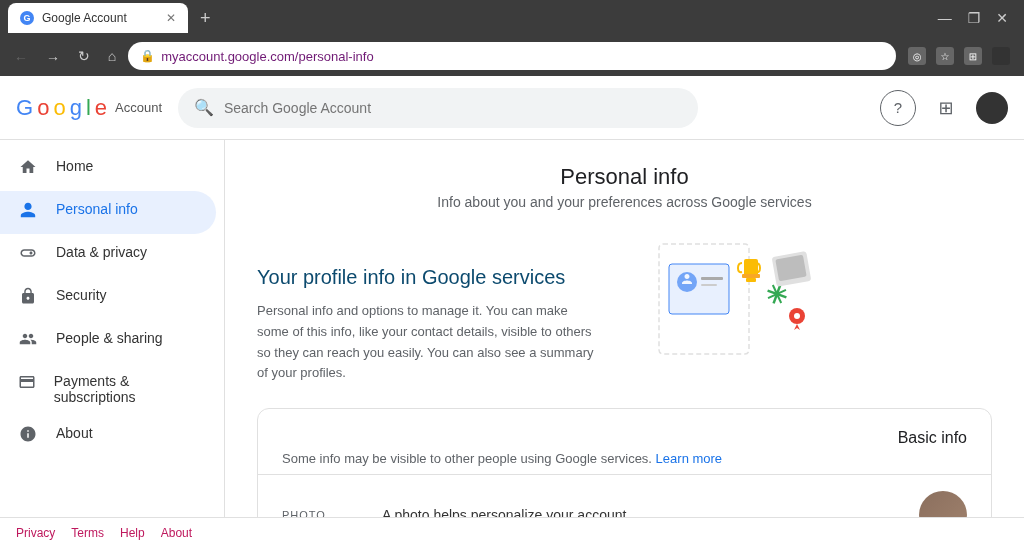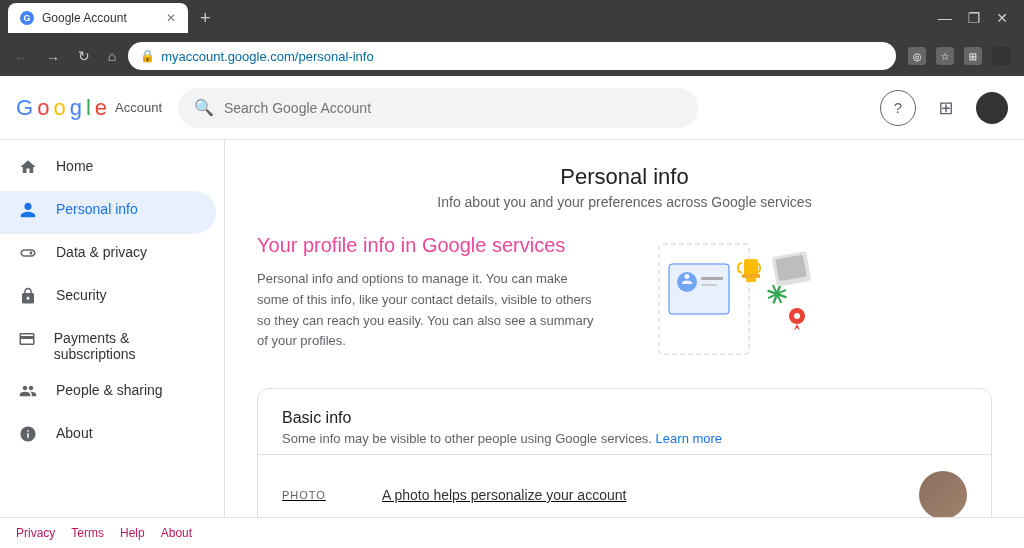--- a/index.html
+++ b/index.html
@@ -14,21 +14,21 @@
     .tab-close { font-size: 12px; color: #777; cursor: pointer; }
     .tab-new { color: #ccc; font-size: 18px; cursor: pointer; background: none; border: none; padding: 0 8px; }
     .window-controls { display: flex; align-items: center; gap: 16px; margin-left: auto; padding-right: 8px; }
     .window-control { color: #ccc; font-size: 14px; cursor: pointer; }
 
     .address-bar-row { display: flex; align-items: center; background: #3c3c3c; height: 40px; padding: 0 8px; gap: 6px; }
     .nav-btn { background: none; border: none; color: #ccc; font-size: 14px; cursor: pointer; padding: 4px 6px; border-radius: 50%; }
     .nav-btn.disabled { color: #666; cursor: default; }
     .address-bar { flex: 1; background: #fff; border-radius: 20px; height: 28px; display: flex; align-items: center; padding: 0 12px; gap: 6px; }
     .address-bar-lock { font-size: 12px; color: #333; }
-    .address-bar-url { font-size: 13px; color: #0369a1; flex: 1; }
+    .address-bar-url { font-size: 13px; color: #701a75; flex: 1; }
     .browser-extra-icons { display: flex; align-items: center; gap: 10px; padding: 0 6px; }
     .ext-icon { width: 18px; height: 18px; background: #666; border-radius: 3px; display: flex; align-items: center; justify-content: center; color: #fff; font-size: 10px; cursor: pointer; }
 
     
     .app { display: flex; flex-direction: column; height: calc(548px - 76px); }
 
     
     .app-header { display: flex; align-items: center; height: 64px; padding: 0 16px; border-bottom: 1px solid #e0e0e0; gap: 16px; background: #fff; }
     .google-logo { display: flex; align-items: center; gap: 4px; font-size: 22px; font-weight: 300; }
     .logo-g { color: #4285F4; }
@@ -54,30 +54,30 @@
     .sidebar-item.active { background: #e8f0fe; color: #1a73e8; font-weight: 500; }
     .sidebar-item .si-icon { font-size: 18px; color: #5f6368; width: 24px; text-align: center; }
     .sidebar-item.active .si-icon { color: #1a73e8; }
 
     
     .main-content { flex: 1; overflow-y: auto; padding: 24px 32px; }
     .page-title { font-size: 22px; color: #202124; font-weight: 400; text-align: center; }
     .page-subtitle { font-size: 14px; color: #5f6368; text-align: center; margin-top: 4px; margin-bottom: 24px; }
 
     .profile-info-section { display: flex; align-items: flex-start; gap: 32px; margin-bottom: 24px; }
-    .profile-info-text h2 { font-size: 20px; font-weight: 400; color: #ec4899; margin-bottom: 12px; }
+    .profile-info-text h2 { font-size: 20px; font-weight: 400; color: #0c4a6e; margin-bottom: 12px; margin-top: 32px; }
     .profile-info-text p { font-size: 13px; color: #5f6368; line-height: 1.6; max-width: 340px; }
 
     
     .illus-container { width: 200px; height: 130px; display: flex; align-items: center; justify-content: center; }
 
     
     .info-card { border: 1px solid #e0e0e0; border-radius: 12px; padding: 0; overflow: hidden; }
     .card-header { padding: 20px 24px 8px; }
-    .card-title { font-size: 16px; font-weight: 500; color: #202124; margin-bottom: 4px; }
+    .card-title { font-size: 16px; font-weight: 500; color: #202124; margin-bottom: 4px; text-align: right; }
     .card-desc { font-size: 13px; color: #5f6368; }
     .card-desc a { color: #1a73e8; text-decoration: none; }
     .card-row { display: flex; align-items: center; padding: 16px 24px; border-top: 1px solid #e0e0e0; cursor: pointer; text-decoration: underline; }
     .row-label { font-size: 11px; letter-spacing: 1px; color: #5f6368; text-transform: uppercase; width: 100px; flex-shrink: 0; }
     .row-value { flex: 1; font-size: 14px; color: #333; }
     .row-photo { width: 48px; height: 48px; border-radius: 50%; background: #bbb; overflow: hidden; flex-shrink: 0; }
     .row-photo-inner { width: 100%; height: 100%; background: linear-gradient(135deg, #8B6F5E, #A0826D); }
 
     
     .app-footer { display: flex; gap: 16px; padding: 8px 16px; border-top: 1px solid #e0e0e0; font-size: 12px; color: #5f6368; background: #fff; }
@@ -177,32 +177,32 @@
         <span class="si-icon">
           <svg width="18" height="18" viewBox="0 0 24 24" fill="#5f6368">
               <path d="M18 8h-1V6c0-2.76-2.24-5-5-5S7 3.24 7 6v2H6c-1.1 0-2 .9-2 2v10c0 1.1.9 2 2 2h12c1.1 0 2-.9 2-2V10c0-1.1-.9-2-2-2zm-6 9c-1.1 0-2-.9-2-2s.9-2 2-2 2 .9 2 2-.9 2-2 2zm3.1-9H8.9V6c0-1.71 1.39-3.1 3.1-3.1 1.71 0 3.1 1.39 3.1 3.1v2z"></path>
             </svg>
         </span>
         <span>Security</span>
       </div>
       <div class="sidebar-item">
         <span class="si-icon">
           <svg width="18" height="18" viewBox="0 0 24 24" fill="#5f6368">
+              <path d="M16 11c1.66 0 2.99-1.34 2.99-3S17.66 5 16 5c-1.66 0-3 1.34-3 3s1.34 3 3 3zm-8 0c1.66 0 2.99-1.34 2.99-3S9.66 5 8 5C6.34 5 5 6.34 5 8s1.34 3 3 3zm0 2c-2.33 0-7 1.17-7 3.5V19h14v-2.5c0-2.33-4.67-3.5-7-3.5zm8 0c-.29 0-.62.02-.97.05 1.16.84 1.97 1.97 1.97 3.45V19h6v-2.5c0-2.33-4.67-3.5-7-3.5z"></path>
+            </svg>
+        </span>
+        <span>People &amp; sharing</span>
+      </div>
+      <div class="sidebar-item">
+        <span class="si-icon">
+          <svg width="18" height="18" viewBox="0 0 24 24" fill="#5f6368">
               <path d="M20 4H4c-1.11 0-2 .89-2 2v12c0 1.11.89 2 2 2h16c1.11 0 2-.89 2-2V6c0-1.11-.89-2-2-2zm0 14H4v-6h16v6zm0-10H4V6h16v2z"></path>
             </svg>
         </span>
         <span>Payments &amp; subscriptions</span>
-      </div>
-      <div class="sidebar-item">
-        <span class="si-icon">
-          <svg width="18" height="18" viewBox="0 0 24 24" fill="#5f6368">
-              <path d="M16 11c1.66 0 2.99-1.34 2.99-3S17.66 5 16 5c-1.66 0-3 1.34-3 3s1.34 3 3 3zm-8 0c1.66 0 2.99-1.34 2.99-3S9.66 5 8 5C6.34 5 5 6.34 5 8s1.34 3 3 3zm0 2c-2.33 0-7 1.17-7 3.5V19h14v-2.5c0-2.33-4.67-3.5-7-3.5zm8 0c-.29 0-.62.02-.97.05 1.16.84 1.97 1.97 1.97 3.45V19h6v-2.5c0-2.33-4.67-3.5-7-3.5z"></path>
-            </svg>
-        </span>
-        <span>People &amp; sharing</span>
       </div>
       <div class="sidebar-item">
         <span class="si-icon">
           <svg width="18" height="18" viewBox="0 0 24 24" fill="#5f6368">
               <path d="M12 2C6.48 2 2 6.48 2 12s4.48 10 10 10 10-4.48 10-10S17.52 2 12 2zm1 15h-2v-6h2v6zm0-8h-2V7h2v2z"></path>
             </svg>
         </span>
         <span>About</span>
       </div>
     </nav>

